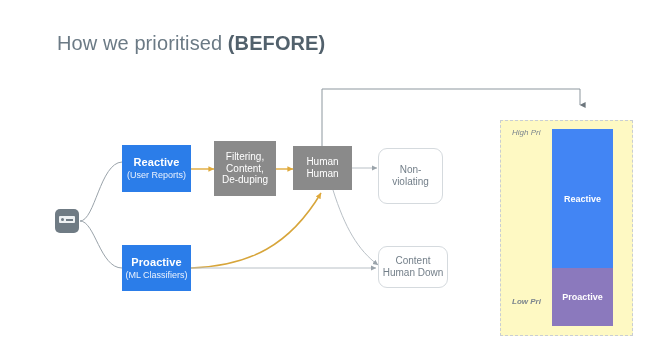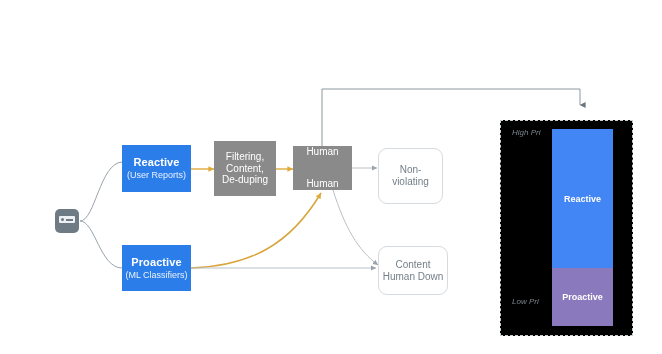--- a/index.html
+++ b/index.html
@@ -121,21 +121,21 @@
 
   
   .panel {
     position: absolute;
     left: 500px;
     top: 120px;
     width: 133px;
     height: 216px;
     border: 1px dashed #c9ced3;
     box-sizing: border-box;
-    background: #000000;
+    background: #fef9c3;
   }
   .bar {
     position: absolute;
     left: 51px;
     top: 8px;
     width: 61px;
     height: 197px;
     display: flex;
     flex-direction: column;
     box-sizing: border-box;
@@ -153,27 +153,28 @@
   .seg-proactive { background: #8b79bd; }
   .axis-label {
     position: absolute;
     left: 11px;
     font-style: italic;
     font-size: 8px;
     color: #7b858e;
     white-space: nowrap;
   }
   .axis-high { top: 7px; }
-  .axis-low { top: 176px; }
+  .axis-low { top: 176px; font-weight: bold; }
 </style>
 </head>
 <body>
 
 <div id="slide">
 
+  <div class="title"><span>How we prioritised </span><span class="strong">(BEFORE)</span></div>
 
   <svg class="wires" viewBox="0 0 662 354">
     <defs>
       <marker id="arrow-gray" markerWidth="7" markerHeight="7" refX="5.2" refY="2.6" orient="auto" markerUnits="userSpaceOnUse">
         <path d="M0,0 L5.4,2.6 L0,5.2 z" fill="#9aa3aa"></path>
       </marker>
       <marker id="arrow-orange" markerWidth="8" markerHeight="8" refX="5.6" refY="2.8" orient="auto" markerUnits="userSpaceOnUse">
         <path d="M0,0 L5.8,2.8 L0,5.6 z" fill="#e0a93a"></path>
       </marker>
       <marker id="arrow-dark" markerWidth="8" markerHeight="8" refX="3" refY="5.6" orient="auto" markerUnits="userSpaceOnUse">
@@ -210,36 +211,36 @@
     <span class="main">Reactive</span>
     <span class="sub">(User Reports)</span>
   </div>
 
   <div class="node node-gray" style="left:214px; top:141px; width:62px; height:55px;">
     <span class="line">Filtering,</span>
     <span class="line">Content,</span>
     <span class="line">De-duping</span>
   </div>
 
-  <div class="node node-gray" style="left:293px; top:146px; width:59px; height:44px;justify-content:space-between;">
+  <div class="node node-gray" style="left:293px; top:146px; width:59px; height:44px;">
     <span class="line">Human</span>
     <span class="line">Human</span>
   </div>
 
   <div class="node node-outline" style="left:378px; top:148px; width:65px; height:56px;">
     <span class="line">Non-</span>
     <span class="line">violating</span>
   </div>
 
   <div class="node node-blue" style="left:122px; top:245px; width:69px; height:46px;">
     <span class="main">Proactive</span>
     <span class="sub">(ML Classifiers)</span>
   </div>
 
-  <div class="node node-outline" style="left:378px; top:246px; width:70px; height:49px;">
+  <div class="node node-outline" style="left:378px; top:246px; width:70px; height:42px;">
     <span class="line">Content</span>
     <span class="line">Human Down</span>
   </div>
 
   <div class="panel">
     <div class="axis-label axis-high">High Pri</div>
     <div class="axis-label axis-low">Low Pri</div>
 
     <div class="bar">
       <div class="bar-seg seg-reactive" style="flex: 73 0 auto;">

